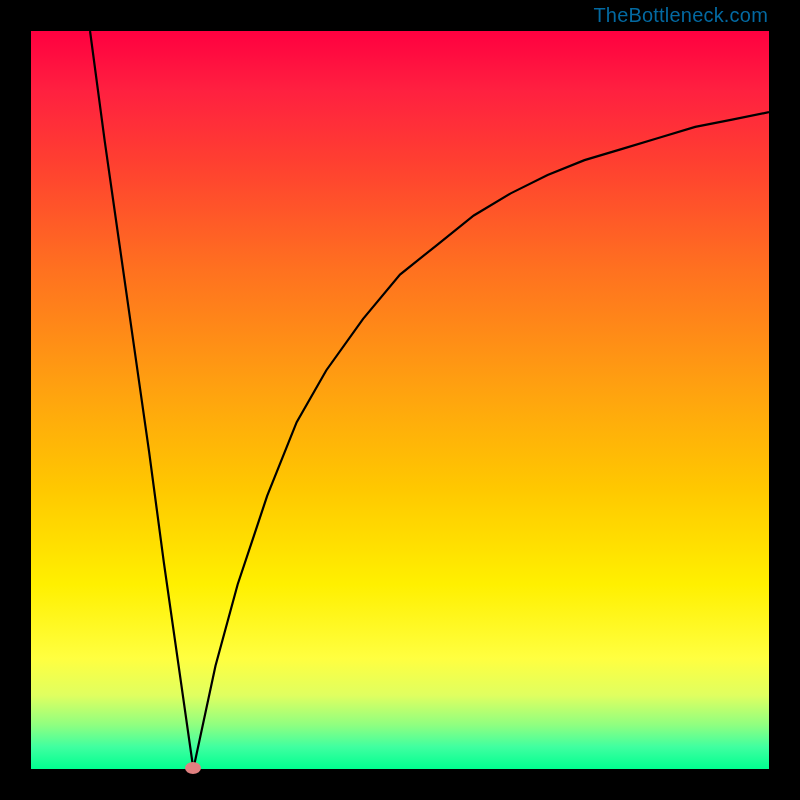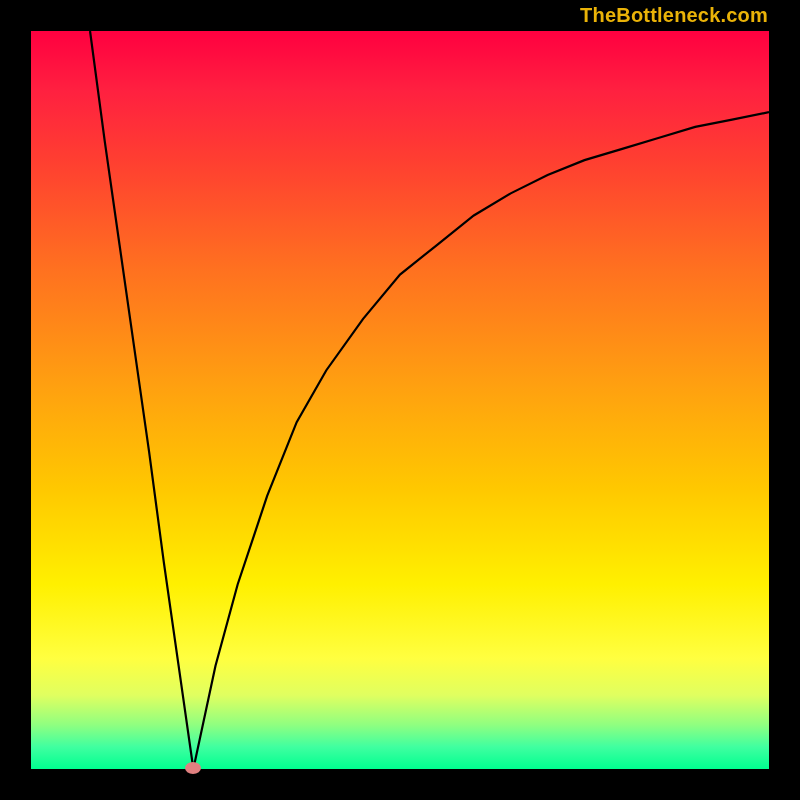--- a/index.html
+++ b/index.html
@@ -29,24 +29,24 @@
       #e0ff60 90%,
       #90ff80 94%,
       #40ffa0 97%,
       #00ff90 100%
     );
   }
   .watermark {
     position: absolute;
     top: 4px;
     right: 32px;
-    color: #eab308;
+    color: #0369a1;
     font-size: 20px;
     letter-spacing: 0.2px;
-    font-weight: 700;
+    font-weight: 400;
     z-index: 10;
   }
   svg.curve {
     position: absolute;
     left: 0;
     top: 0;
     width: 738px;
     height: 738px;
     z-index: 5;
   }

